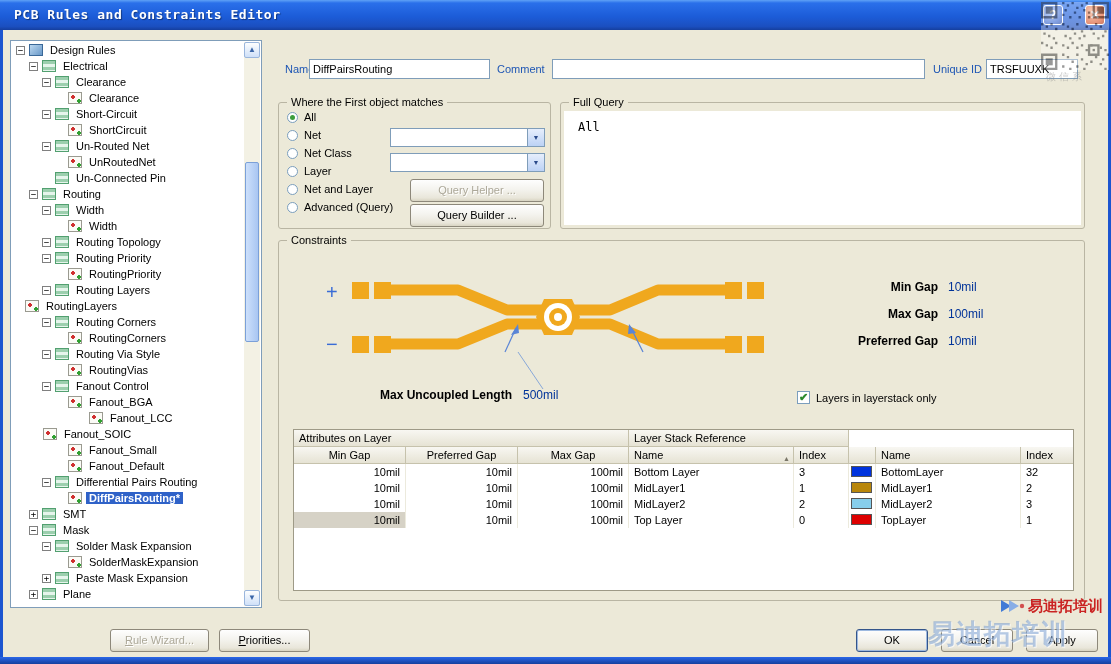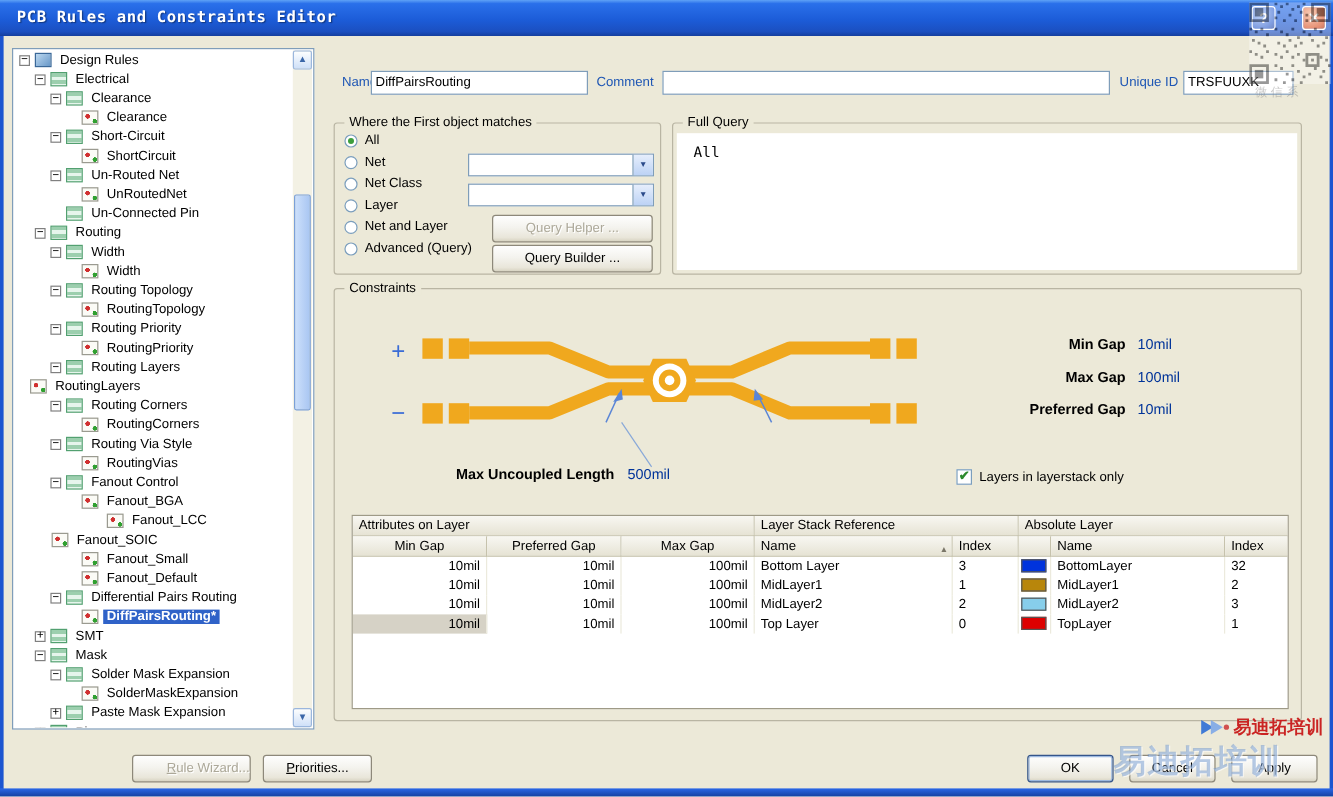--- a/index.html
+++ b/index.html
@@ -172,25 +172,20 @@
         <div class="trow-item" style="padding-left: 43px;">
           <span class="texp none"></span>
           <span class="ticon ticon-rule"></span>
           <span class="tlabel">Width</span>
         </div>
         <div class="trow-item" style="padding-left: 30px;">
           <span class="texp">−</span>
           <span class="ticon ticon-cat"></span>
           <span class="tlabel">Routing Topology</span>
         </div>
-        <div class="trow-item" style="padding-left: 43px;">
-          <span class="texp none"></span>
-          <span class="ticon ticon-rule"></span>
-          <span class="tlabel">RoutingTopology</span>
-        </div>
         <div class="trow-item" style="padding-left: 30px;">
           <span class="texp">−</span>
           <span class="ticon ticon-cat"></span>
           <span class="tlabel">Routing Priority</span>
         </div>
         <div class="trow-item" style="padding-left: 43px;">
           <span class="texp none"></span>
           <span class="ticon ticon-rule"></span>
           <span class="tlabel">RoutingPriority</span>
         </div>
@@ -416,21 +411,20 @@
       </div>
     </div>
 
   <div class="checkbox" style="left:797px;top:391px;" id="layerstack-check">✔</div>
   <span style="position:absolute;left:816px;top:392px;">Layers in layerstack only</span>
 
   <div class="ltable" id="layer-table">
       <div class="trow">
         <div class="tcell th" style="width: 335px;">Attributes on Layer</div>
         <div class="tcell th" style="width: 220px;">Layer Stack Reference</div>
-        <div class="tcell th" style="width: 225px;">Absolute Layer</div>
       </div>
       <div class="trow">
         <div class="tcell th num" style="width: 112px;">Min Gap</div>
         <div class="tcell th num" style="width: 112px;">Preferred Gap</div>
         <div class="tcell th num" style="width: 111px;">Max Gap</div>
         <div class="tcell th txt" style="width: 165px;">Name<span class="sort-ic">▲</span></div>
         <div class="tcell th idx" style="width: 55px;">Index</div>
         <div class="tcell th col" style="width: 27px;"></div>
         <div class="tcell th txt" style="width: 145px;">Name</div>
         <div class="tcell th idx" style="width: 53px;">Index</div>
@@ -478,21 +472,21 @@
         <div class="tcell td txt" style="width: 165px;">Top Layer</div>
         <div class="tcell td idx" style="width: 55px;">0</div>
         <div class="tcell td swatch-box" style="width: 27px;">
           <div class="swatch" style="background: rgb(221, 0, 0);"></div>
         </div>
         <div class="tcell td txt" style="width: 145px;">TopLayer</div>
         <div class="tcell td idx" style="width: 53px;">1</div>
       </div>
     </div>
 
-  <div class="xpbtn disabled" style="left:110px;top:629px;width:99px;text-align:right;"><u>R</u>ule Wizard...</div>
+  <div class="xpbtn disabled" style="left:110px;top:629px;width:99px;"><u>R</u>ule Wizard...</div>
   <div class="xpbtn" style="left:219px;top:629px;width:91px;"><u>P</u>riorities...</div>
   <div class="xpbtn default" style="left:856px;top:629px;width:72px;">OK</div>
   <div class="xpbtn" style="left:941px;top:629px;width:72px;">Cancel</div>
   <div class="xpbtn" style="left:1026px;top:629px;width:72px;">Apply</div>
 
   <div class="qr-wm">
     <svg width="68" height="68" viewBox="0 0 29 29">
       <g fill="#444">
         <path fill-rule="evenodd" d="M0 0h7v7H0zM1 1v5h5V1z"></path>
           <rect x="2" y="2" width="3" height="3"></rect>

